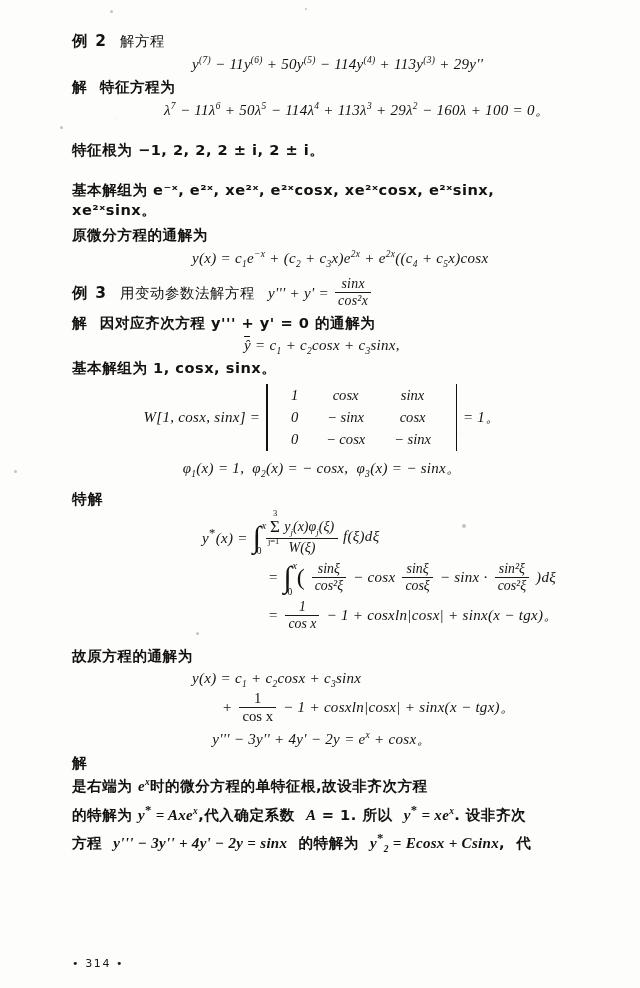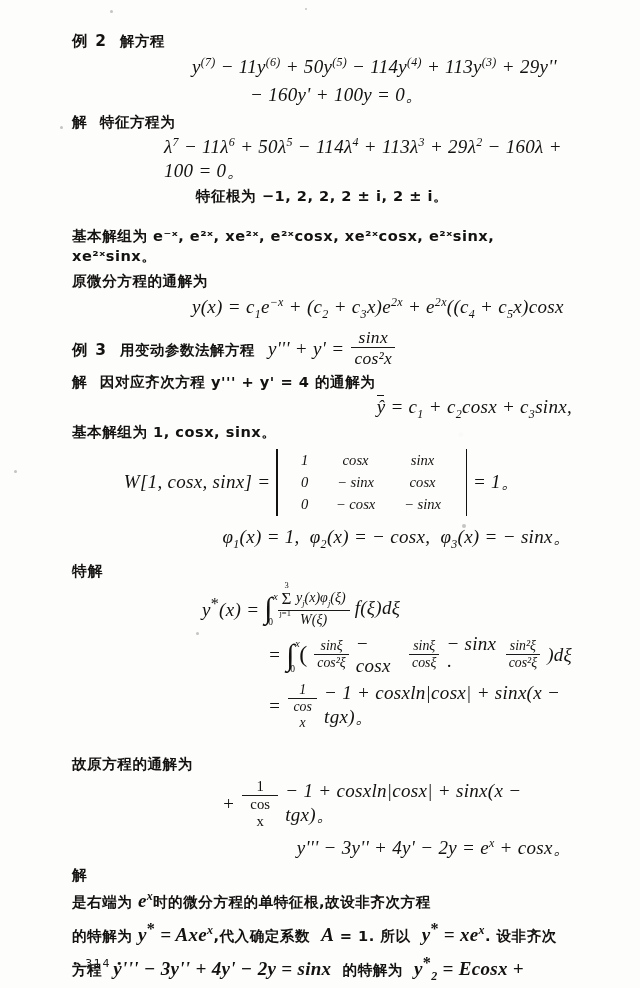--- a/index.html
+++ b/index.html
@@ -47,61 +47,61 @@
   }
   .cn-lab {
     font-family: "DejaVu Sans", sans-serif;
     font-weight: bold;
     font-size: 14.8px;
     letter-spacing: 1px;
   }
   .math {
     font-family: "Liberation Serif", serif;
     font-style: italic;
-    font-size: 19px;
+    font-size: 15px;
     letter-spacing: 0.3px;
   }
 
   
   .ex-head {
     display: flex;
     align-items: baseline;
     gap: 13px;
     margin-top: 9px;
     margin-bottom: 2px;
   }
   .ex-head .ex-num {
     font-family: "DejaVu Sans", sans-serif;
     font-weight: bold;
     font-size: 15.4px;
     letter-spacing: 1.2px;
   }
   .ex-head .ex-txt {
     font-family: "DejaVu Sans", sans-serif;
-    font-weight: bold;
+    font-weight: normal;
     font-size: 14.4px;
     letter-spacing: 0.6px;
   }
 
   .sol-line {
     display: flex;
     align-items: baseline;
     gap: 12px;
     margin-top: 5px;
   }
 
   
   .eq {
     font-family: "Liberation Serif", serif;
     font-style: italic;
     font-size: 15px;
     letter-spacing: 0.25px;
     margin: 4px 0 2px 0;
   }
-  .eq.c  { text-align: right; }
+  .eq.c  { text-align: center; }
   .eq.i1 { padding-left: 92px; }
   .eq.i2 { padding-left: 120px; }
   .eq.i3 { padding-left: 150px; }
   .eq.i4 { padding-left: 178px; }
 
   sup, sub {
     font-size: 63%;
     line-height: 0;
   }
   sup { vertical-align: super; }
@@ -280,34 +280,31 @@
   <div class="content">
 
     <div class="ex-head">
       <span class="ex-num"><span>例</span> <span>2</span></span>
       <span class="ex-txt">解方程</span>
     </div>
 
     <div class="eq i2">
       <span class="math">y<sup>(7)</sup> − 11y<sup>(6)</sup> + 50y<sup>(5)</sup> − 114y<sup>(4)</sup> + 113y<sup>(3)</sup> + 29y''</span>
     </div>
-    <div class="eq i4">
-      <span class="math">− 160y' + 100y = 0。</span>
-    </div>
 
     <div class="sol-line">
       <span class="cn-lab">解</span>
       <span class="cn">特征方程为</span>
     </div>
 
     <div class="eq i1">
       <span class="math">λ<sup>7</sup> − 11λ<sup>6</sup> + 50λ<sup>5</sup> − 114λ<sup>4</sup> + 113λ<sup>3</sup> + 29λ<sup>2</sup> − 160λ + 100 = 0。</span>
     </div>
 
-    <div class="para cn" style="margin-top:2px;text-align:center;">特征根为 −1, 2, 2, 2 ± i, 2 ± i。</div>
+    <div class="para cn" style="margin-top:20px;">特征根为 −1, 2, 2, 2 ± i, 2 ± i。</div>
     <div class="para cn" style="margin-top:19px;">基本解组为 e⁻ˣ, e²ˣ, xe²ˣ, e²ˣcosx, xe²ˣcosx, e²ˣsinx, xe²ˣsinx。</div>
     <div class="para cn" style="margin-top:4px;">原微分方程的通解为</div>
 
     <div class="eq i2">
       <span class="math">y(x) = c<sub>1</sub>e<sup>−x</sup> + (c<sub>2</sub> + c<sub>3</sub>x)e<sup>2x</sup> + e<sup>2x</sup>((c<sub>4</sub> + c<sub>5</sub>x)cosx</span>
     </div>
 
     <div class="ex-head">
       <span class="ex-num"><span>例</span> <span>3</span></span>
       <span class="ex-txt">用变动参数法解方程</span>
@@ -315,21 +312,21 @@
         <span>y''' + y' =</span>
         <span class="frac">
           <span class="num">sinx</span>
           <span class="den">cos²x</span>
         </span>
       </span>
     </div>
 
     <div class="sol-line">
       <span class="cn-lab">解</span>
-      <span class="cn">因对应齐次方程  y''' + y' = 4  的通解为</span>
+      <span class="cn">因对应齐次方程  y''' + y' = 0  的通解为</span>
     </div>
 
     <div class="eq c">
       <span class="math"><span class="overline-y">ŷ</span> = c<sub>1</sub> + c<sub>2</sub>cosx + c<sub>3</sub>sinx,</span>
     </div>
 
     <div class="para cn" style="margin-top:4px;">基本解组为 1, cosx, sinx。</div>
 
     <div class="det-wrap">
       <span class="math">W[1, cosx, sinx] =</span>
@@ -397,22 +394,25 @@
         <span class="math">=</span>
         <span class="frac">
           <span class="num">1</span>
           <span class="den">cos x</span>
         </span>
         <span class="math">− 1 + cosxln|cosx| + sinx(x − tgx)。</span>
       </div>
 
     </div>
 
-    <div class="para cn" style="margin-top:24px;">故原方程的通解为</div>
-
+    <div class="para cn" style="margin-top:14px;">故原方程的通解为</div>
+
+    <div class="eq i2">
+      <span class="math">y(x) = c<sub>1</sub> + c<sub>2</sub>cosx + c<sub>3</sub>sinx</span>
+    </div>
     <div class="intline" style="padding-left:150px; margin-top:3px;">
       <span class="math">+</span>
       <span class="frac">
         <span class="num">1</span>
         <span class="den">cos x</span>
       </span>
       <span class="math">− 1 + cosxln|cosx| + sinx(x − tgx)。</span>
     </div>
 
 

